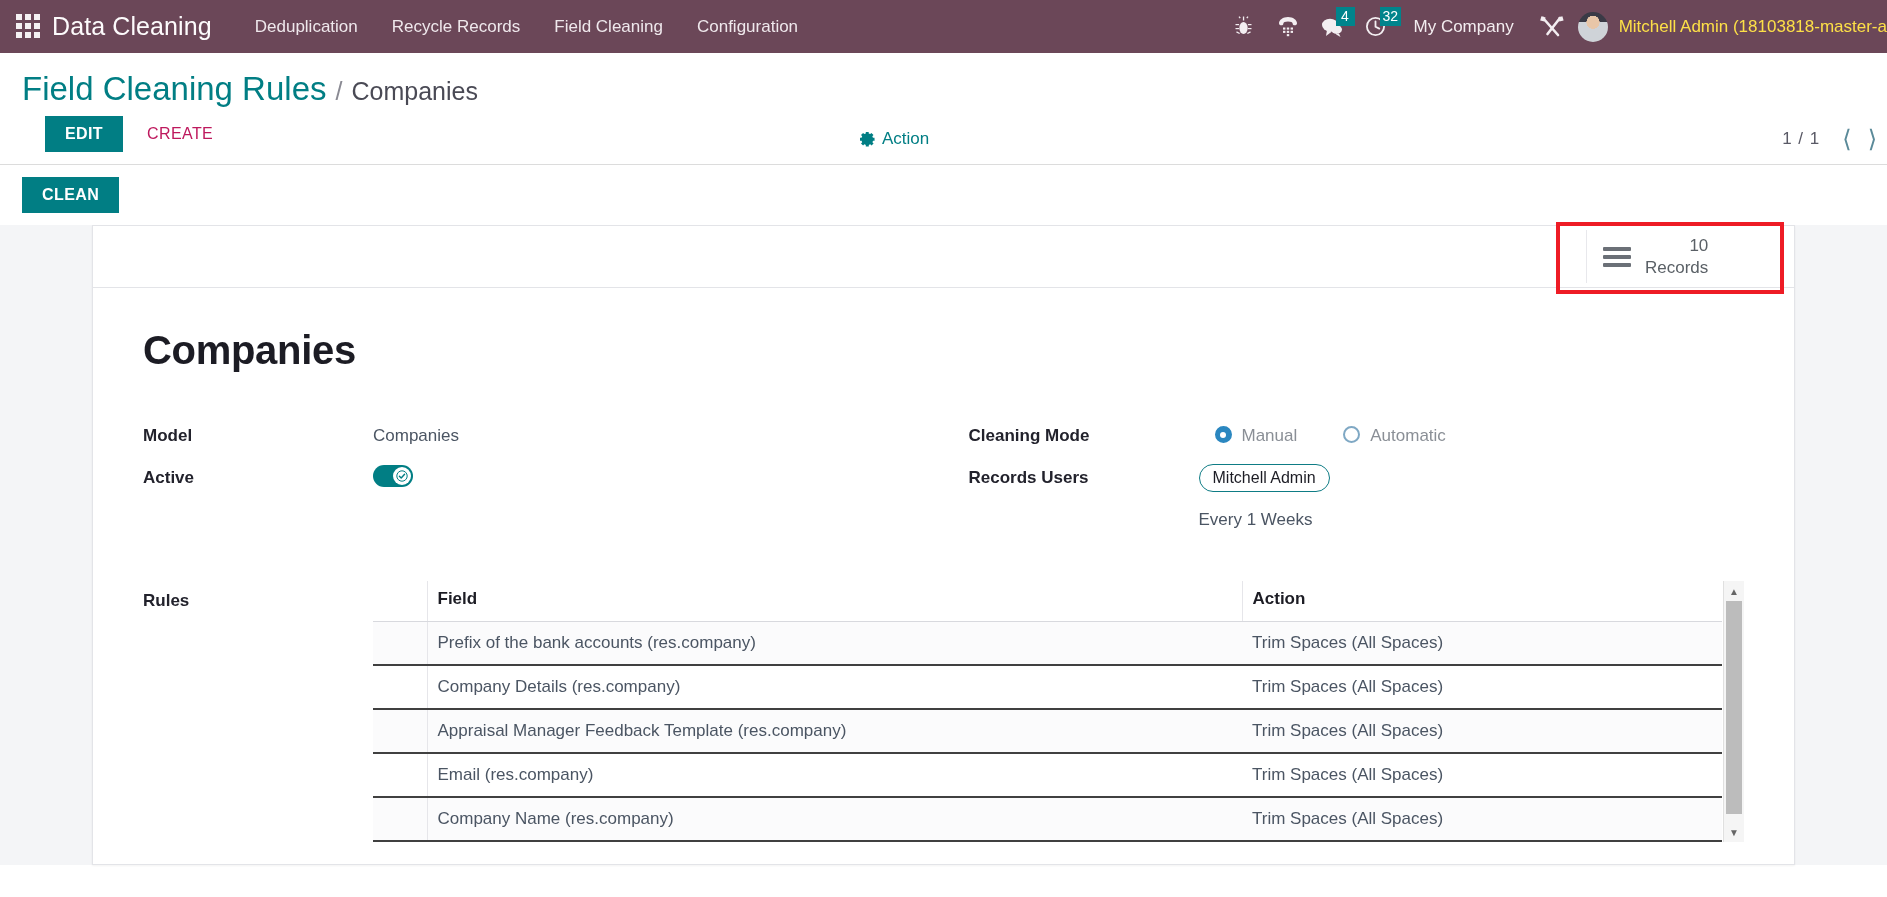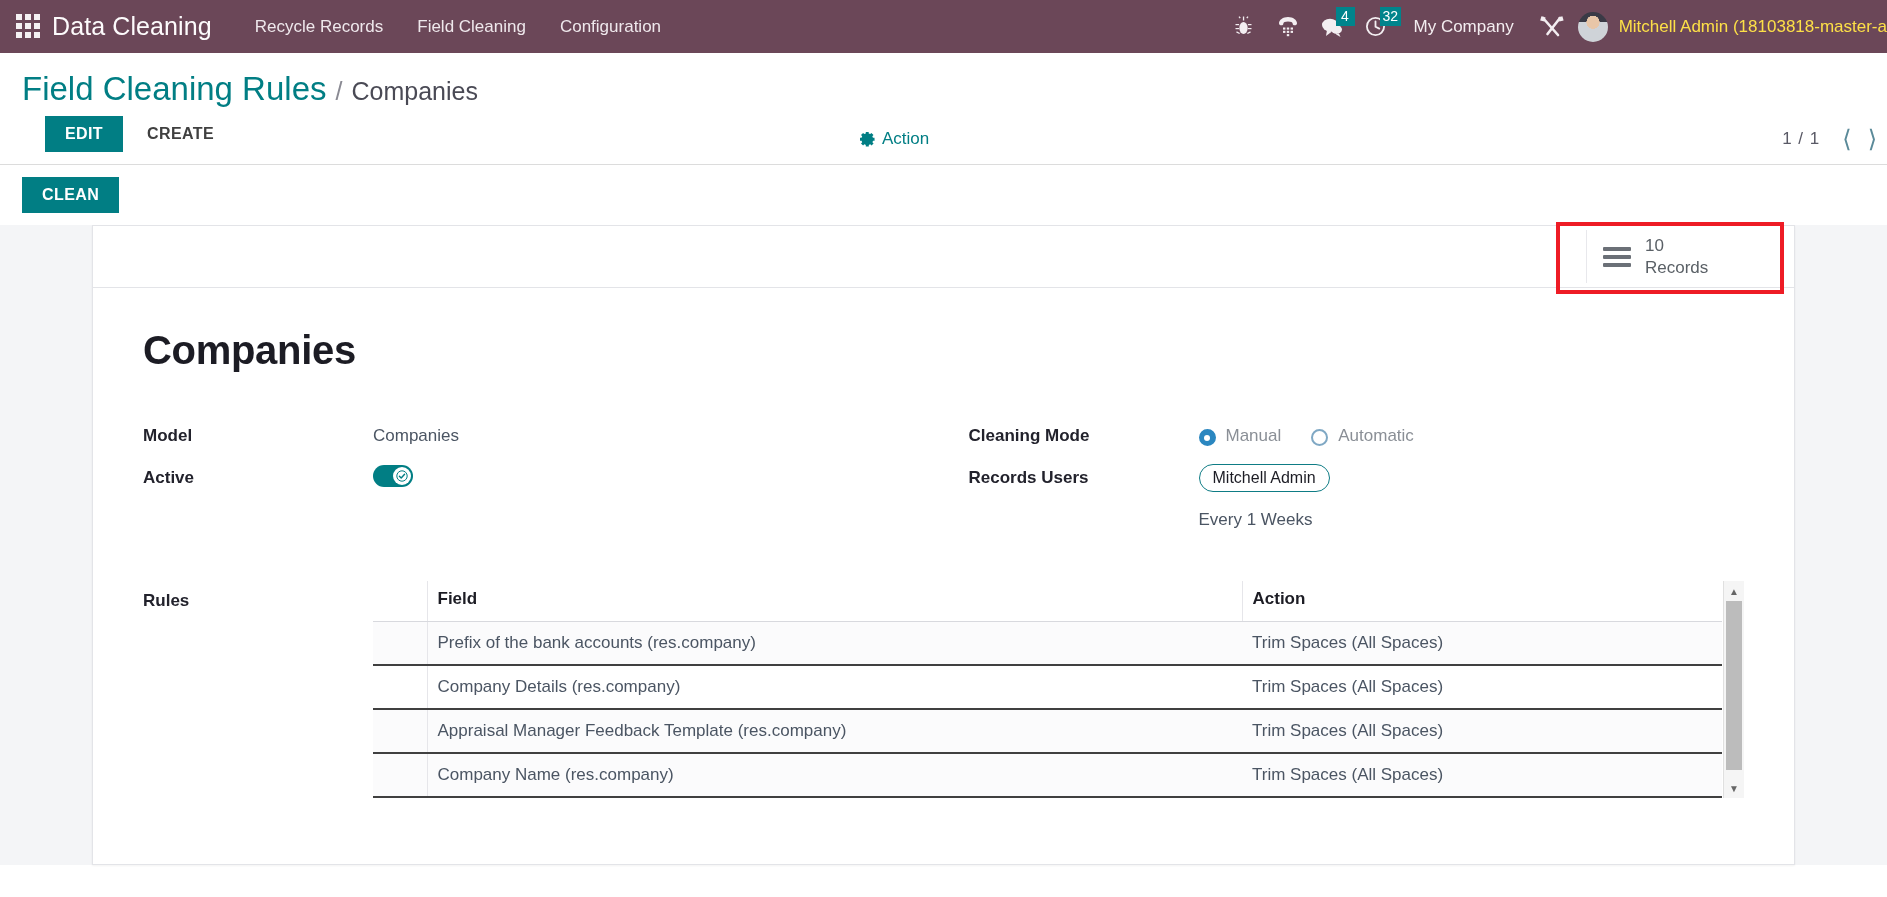--- a/index.html
+++ b/index.html
@@ -135,23 +135,23 @@
     font-size: 16px;
     font-weight: 700;
     letter-spacing: .4px;
     padding: 9px 20px;
     cursor: pointer;
     font-family: inherit;
   }
   .btn-link {
     background: transparent;
     border: none;
-    color: #404040;
+    color: #be185d;
     font-size: 16px;
-    font-weight: 700;
+    font-weight: 400;
     letter-spacing: .4px;
     padding: 9px 16px;
     margin-left: 8px;
     cursor: pointer;
     font-family: inherit;
   }
   .action-menu {
     position: absolute;
     left: 835px; top: 50%;
     transform: translateY(-50%);
@@ -207,21 +207,21 @@
     cursor: pointer;
     border-left: 1px solid #e8e8ec;
     margin-top: 4px; margin-bottom: 4px;
     min-width: 190px;
   }
   .smart-button .bars {
     display: flex; flex-direction: column; justify-content: center;
     gap: 4px; margin-right: 14px; margin-left: 8px;
   }
   .smart-button .bars i { display:block; width: 28px; height: 4px; background: #6b7077; border-radius: 1px; }
-  .smart-button .sb-text { display: flex; flex-direction: column; line-height: 1.25; }
+  .smart-button .sb-text { display: flex; flex-direction: column; line-height: 1.25; text-align: right; }
   .sb-value { font-size: 17px; color: #5a6066; }
   .sb-label { font-size: 17px; color: #5a6066; }
   .highlight-box {
     position: absolute;
     border: 4px solid #ee1c25;
     right: 10px;
     top: -4px;
     width: 228px;
     height: 72px;
     pointer-events: none;
@@ -267,23 +267,24 @@
   .toggle .knob {
     position: absolute;
     right: 2px; top: 2px;
     width: 18px; height: 18px;
     border-radius: 50%;
     background: #ffffff;
     display: flex; align-items: center; justify-content: center;
   }
   .radio-group { display: flex; align-items: center; gap: 0; }
   .radio-opt {
-    display: flex; align-items: flex-end;
+    display: flex; align-items: flex-start;
     margin-right: 30px;
     cursor: pointer;
+    margin-left: 16px;
   }
   .radio-dot {
     width: 17px; height: 17px;
     border-radius: 50%;
     border: 2px solid #7fa8c4;
     margin-right: 10px;
     display: flex; align-items: center; justify-content: center;
     background: #fff;
     flex: none;
   }
@@ -361,20 +362,21 @@
       <i></i>
       <i></i>
       <i></i>
       <i></i>
       <i></i>
       <i></i>
       <i></i>
       <i></i>
   </div>
   <div class="brand">Data Cleaning</div>
+  <div class="menu-item">Deduplication</div>
   <div class="menu-item">Recycle Records</div>
   <div class="menu-item">Field Cleaning</div>
   <div class="menu-item">Configuration</div>
 
   <div class="nav-right">
     <div class="nav-icon">
       <svg width="19" height="21" viewBox="0 0 19 21">
           <g fill="#f3eef1">
         <ellipse cx="9.5" cy="12" rx="4.2" ry="6"></ellipse>
         <rect x="8.9" y="0.5" width="1.3" height="4"></rect>
@@ -566,20 +568,25 @@
               <tr>
                 <td class="col-handle"></td>
                 <td>Company Details (res.company)</td>
                 <td>Trim Spaces (All Spaces)</td>
               </tr>
               <tr class="row-alt">
                 <td class="col-handle"></td>
                 <td>Appraisal Manager Feedback Template (res.company)</td>
                 <td>Trim Spaces (All Spaces)</td>
               </tr>
+              <tr>
+                <td class="col-handle"></td>
+                <td>Email (res.company)</td>
+                <td>Trim Spaces (All Spaces)</td>
+              </tr>
               <tr class="row-alt">
                 <td class="col-handle"></td>
                 <td>Company Name (res.company)</td>
                 <td>Trim Spaces (All Spaces)</td>
               </tr>
             </tbody>
           </table>
           <div class="vscroll">
             <span class="arr">▲</span>
             <span class="thumb"></span>

